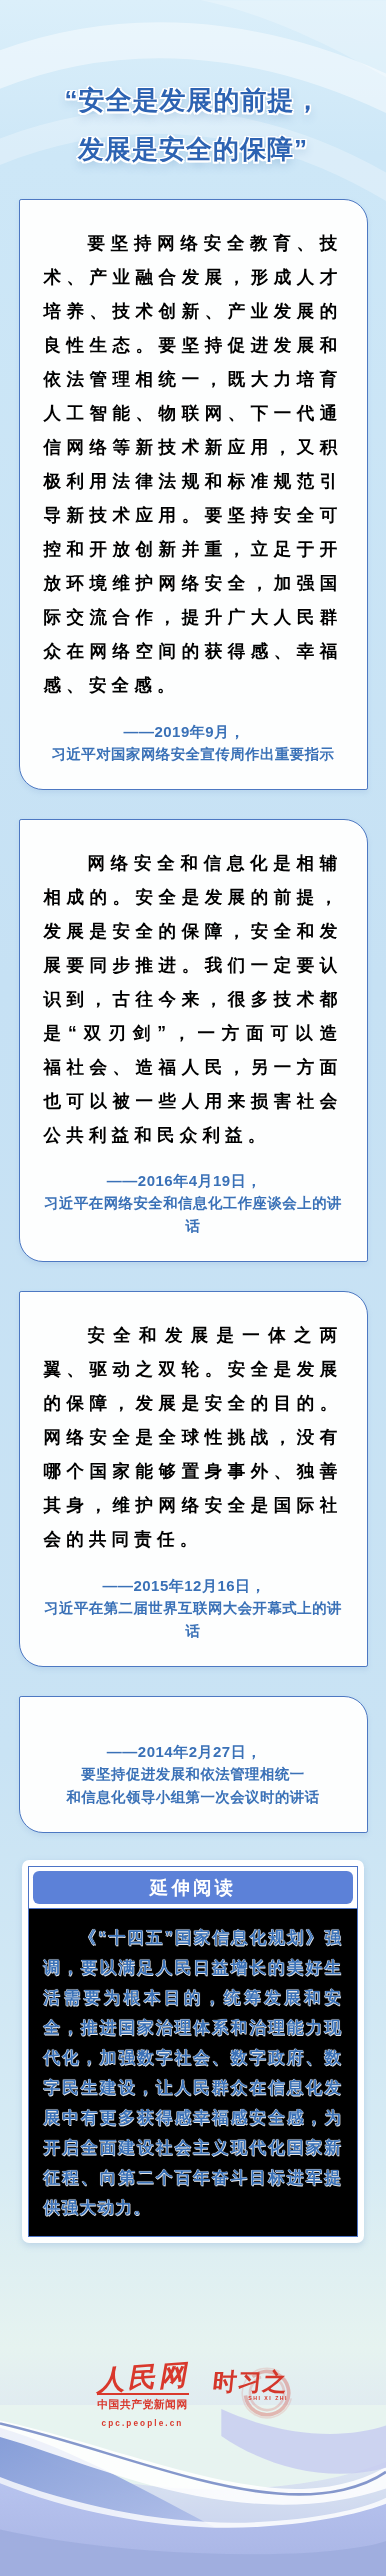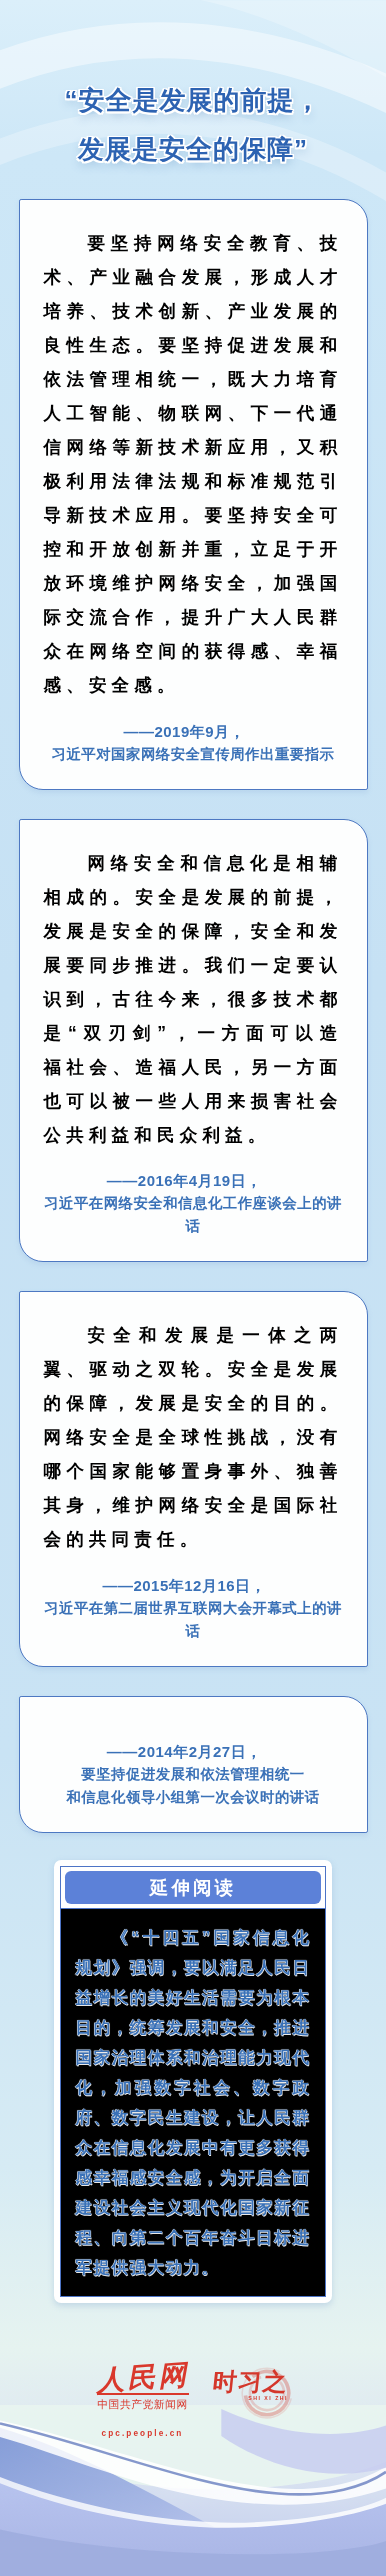--- a/index.html
+++ b/index.html
@@ -32,21 +32,21 @@
   .quote-card.first{margin-top:25px;}
   .quote-text{
     margin:0;font-size:17.5px;line-height:34px;letter-spacing:5.2px;font-weight:700;
     color:#000000;text-align:justify;text-indent:44px;
   }
   .attr{margin-top:17.5px;color:#3a71b7;font-weight:700;}
   .attr-date{font-size:15px;line-height:23px;text-align:center;padding-right:17.5px;letter-spacing:0.5px;}
   .attr-source{font-size:14.4px;line-height:23px;text-align:center;letter-spacing:0.5px;}
 
   .ext-card{
-    position:relative;z-index:2;box-sizing:border-box;width:278px;margin:27px auto 0;
+    position:relative;z-index:2;box-sizing:border-box;width:342px;margin:27px auto 0;
     background:#ffffff;border-radius:7.2px;padding:6.2px;
     box-shadow:0 2.6px 6.2px rgba(110,150,200,.28);
   }
   .ext-inner{border:1px solid #4d74c6;background:#ffffff;}
   .ext-header{
     margin:4.1px;height:33px;line-height:33px;border-radius:6.2px;
     background:#5c81d8;color:#ffffff;text-align:center;
     font-size:18.5px;font-weight:800;letter-spacing:3.1px;
   }
   .ext-body{border-top:1px solid #4d74c6;background:#000000;padding:12.4px 14.4px 14.4px;}
@@ -60,22 +60,22 @@
     position:absolute;top:2363px;left:0;width:386px;z-index:2;
     display:flex;justify-content:center;align-items:flex-start;gap:24px;
   }
   .pd-logo{text-align:center;color:#d9382c;}
   .pd-script{
     font-family:"DejaVu Serif","Liberation Serif",serif;
     font-size:28px;line-height:29px;font-weight:700;font-style:italic;
     transform:rotate(-4deg);letter-spacing:3.1px;
   }
   .pd-underline{width:92px;height:1.5px;background:#d9382c;margin:1px auto 3.6px;}
-  .pd-site{font-size:10.8px;font-weight:400;letter-spacing:0.5px;}
-  .pd-url{font-size:8.2px;font-weight:700;letter-spacing:2.1px;margin-top:17px;}
+  .pd-site{font-size:10.8px;font-weight:700;letter-spacing:0.5px;}
+  .pd-url{font-size:8.2px;font-weight:700;letter-spacing:2.1px;margin-top:7px;}
 
   .sxz-logo{position:relative;width:77px;height:62px;color:#d4372b;}
   .sxz-swirl{position:absolute;right:-4.1px;top:-2.1px;}
   .sxz-text{
     position:relative;z-index:1;font-size:24px;line-height:27px;font-weight:900;
     transform:skewX(-6deg);letter-spacing:1px;margin-top:5.2px;
   }
   .sxz-pinyin{position:relative;z-index:1;font-size:5.2px;font-weight:700;letter-spacing:1.5px;text-align:right;padding-right:2.1px;}
 </style>
 </head>

